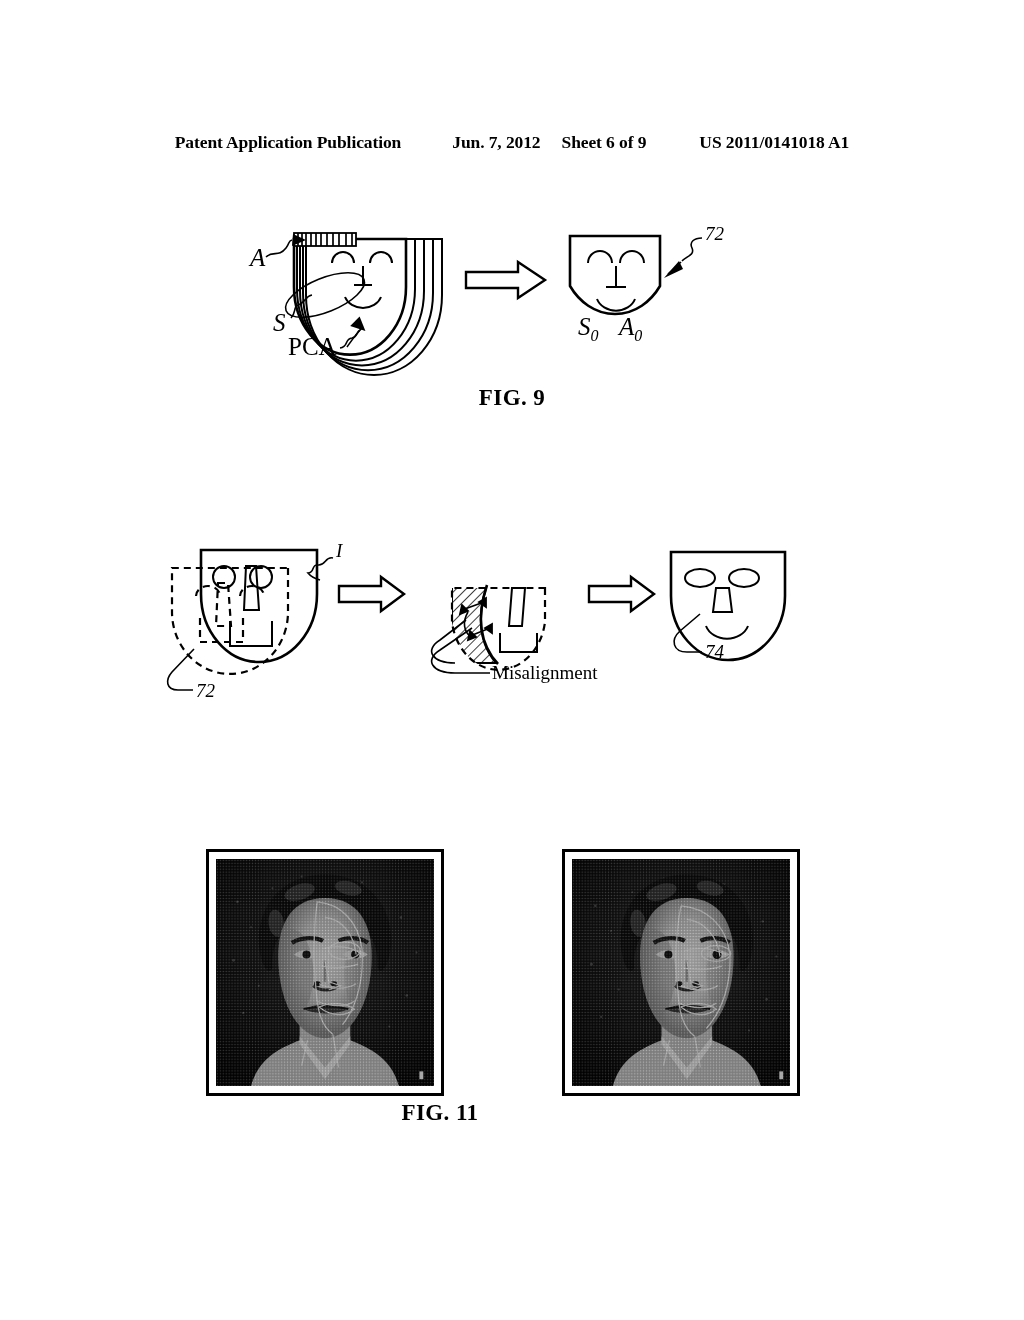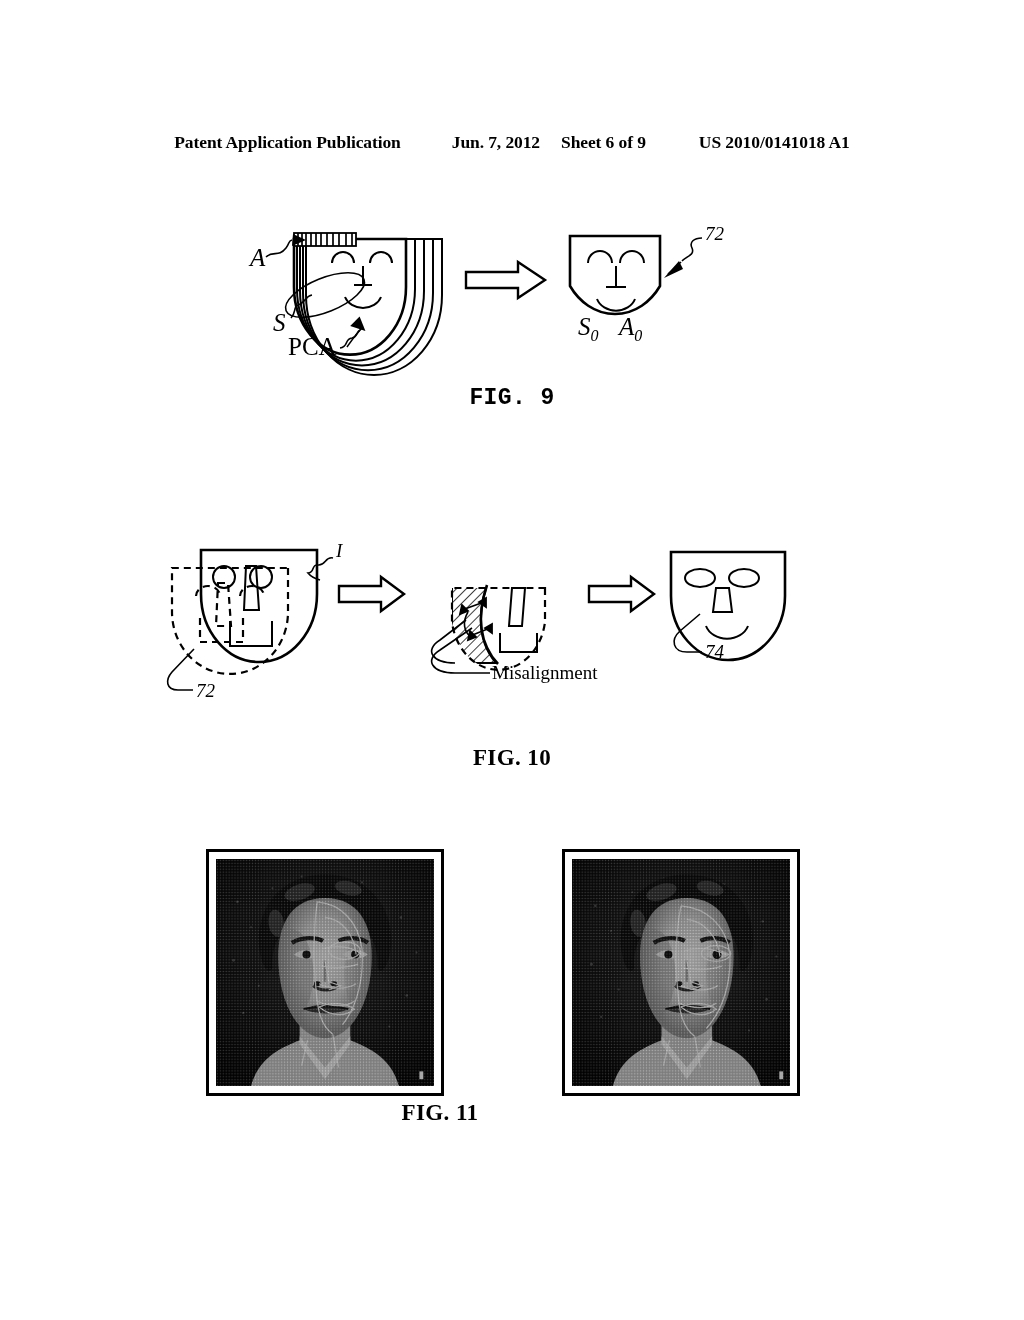--- a/index.html
+++ b/index.html
@@ -49,21 +49,21 @@
     font-family: "Liberation Serif", "DejaVu Serif", serif;
     font-weight: bold;
     font-size: 23px;
     letter-spacing: 0.4px;
   }
 
   #figure-9  { left: 0;   top: 200px; width: 1024px; height: 240px; }
   #figure-10 { left: 0;   top: 500px; width: 1024px; height: 300px; }
   #figure-11 { left: 0;   top: 835px; width: 880px; height: 320px; }
 
-  #fig9-caption  { top: 185px; font-family: Liberation Mono, monospace; }
+  #fig9-caption  { top: 185px; }
   #fig10-caption { top: 245px; }
   #fig11-caption { top: 265px; }
 
   svg { display: block; overflow: visible; }
   .fig-svg { position: absolute; left: 0; top: 0; }
 
   
   .ln   { fill: none; stroke: #000; stroke-width: 2; }
   .ln-th{ fill: none; stroke: #000; stroke-width: 2.6; }
   .ln-f { fill: none; stroke: #000; stroke-width: 1.6; }
@@ -119,21 +119,21 @@
   #photo-left  { left: 206px; top: 849px; width: 238px; height: 247px; }
   #photo-right { left: 562px; top: 849px; width: 238px; height: 247px; }
 </style>
 </head>
 <body>
 
 <div id="page-header">
   <span class="hdr-pub">Patent Application Publication</span>
   <span class="hdr-date">Jun. 7, 2012</span>
   <span class="hdr-sheet">Sheet 6 of 9</span>
-  <span class="hdr-docnum">US 2010/0141018 A1</span>
+  <span class="hdr-docnum">US 2011/0141018 A1</span>
 </div>
 
 <div class="figure" id="figure-9">
   <svg class="fig-svg" width="1024" height="200" viewBox="0 0 1024 200">
 
     <g>
 
       <path class="ln" d="M442 39 L442 95 A68 80 0 0 1 306 95 L306 39 Z"></path>
       <path class="ln" d="M433 39 L433 93 A64 76 0 0 1 303 93 L303 39 Z"></path>
       <path class="ln" d="M424 39 L424 91 A60 72 0 0 1 300 91 L300 39 Z"></path>
@@ -304,21 +304,20 @@
       <ellipse class="ln" cx="744" cy="78" rx="15" ry="9"></ellipse>
       <path class="ln" d="M716 88 L729 88 L732 112 L713 112 Z"></path>
       <path class="ln" d="M706 126 A22 18 0 0 0 748 126"></path>
       <g>
         <text class="num-label" x="705" y="158">74</text>
         <path class="ln-f" d="M702 152 L687 152 C673 152 670 140 680 131 L700 114"></path>
       </g>
     </g>
   </svg>
 
-  <div class="fig-caption" id="fig10-caption">FIG. 10</div>
 </div>
 
 <div class="figure" id="figure-11">
   <div class="fig-caption" id="fig11-caption">FIG. 11</div>
 </div>
 
 <div class="photo-frame" id="photo-left">
   <div class="photo-inner">
     <svg width="100%" height="100%" viewBox="0 0 224 233" preserveAspectRatio="none">
       <defs>

